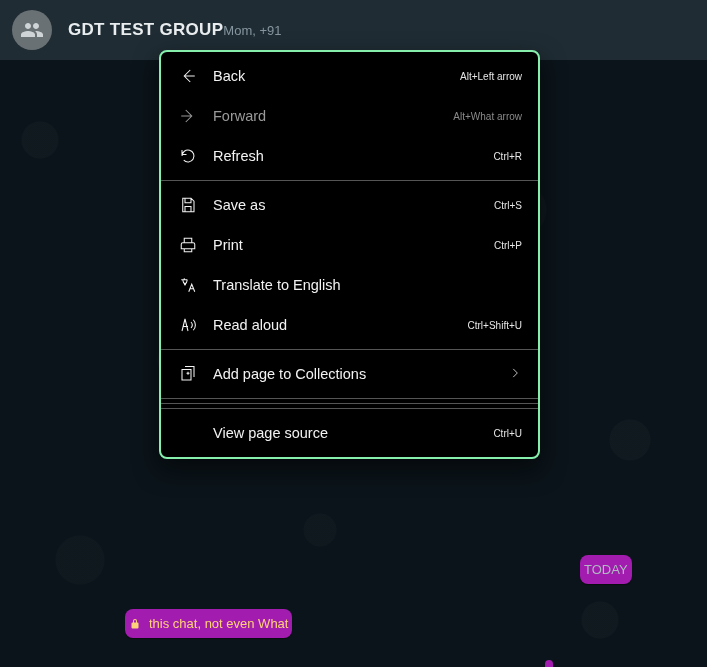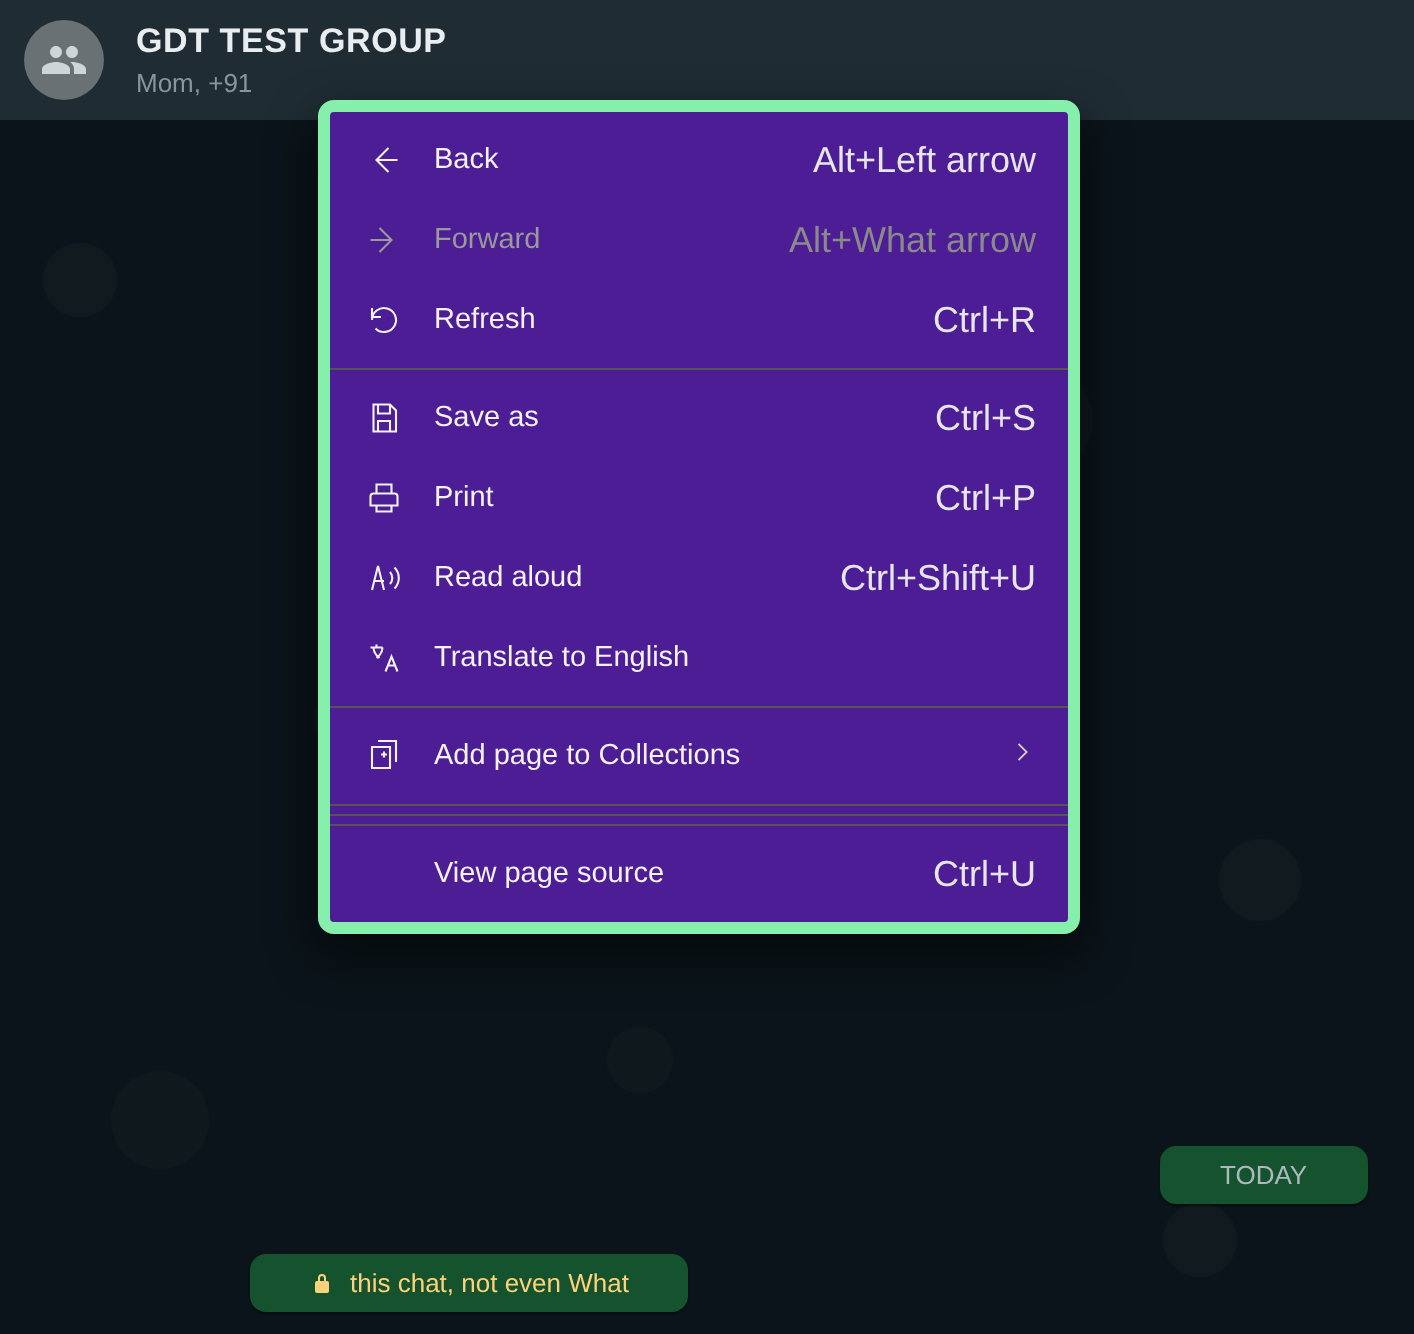--- a/index.html
+++ b/index.html
@@ -9,21 +9,21 @@
   .chat-header {
     position:absolute; left:0; top:0; width:707px; height:60px;
     background:#1f2c33; display:flex; align-items:center; padding:0 12px;
     color:#e9edef;
   }
   .avatar {
     width:40px; height:40px; border-radius:50%; background:#6a7175;
     display:flex; align-items:center; justify-content:center; margin-right:16px;
   }
   .avatar svg { width:24px; height:24px; fill:#cfd4d6; }
-  .title-block { display:flex; flex-direction:column; }
+  .title-block { display:flex; flex-direction:row; }
   .chat-title { font-size:17px; font-weight:700; color:#e9edef; letter-spacing:.3px;}
   .chat-subtitle { font-size:13px; color:#8696a0; margin-top:3px;}
 
   
   .chat-body {
     position:absolute; left:0; top:60px; width:707px; height:607px;
     background-color:#0b141a;
     overflow:hidden;
   }
   
@@ -34,54 +34,53 @@
       radial-gradient(circle at 180px 300px, rgba(255,255,255,.025) 22px, transparent 23px),
       radial-gradient(circle at 520px 150px, rgba(255,255,255,.02) 26px, transparent 27px),
       radial-gradient(circle at 630px 380px, rgba(255,255,255,.025) 20px, transparent 21px),
       radial-gradient(circle at 80px 500px, rgba(255,255,255,.02) 24px, transparent 25px),
       radial-gradient(circle at 600px 560px, rgba(255,255,255,.025) 18px, transparent 19px),
       radial-gradient(circle at 320px 470px, rgba(255,255,255,.02) 16px, transparent 17px);
     pointer-events:none;
   }
 
   .pill {
-    position:absolute; background:#14532d; color:#8696a0;
-    border-radius:8px; padding:7px 30px; font-size:13px;
+    position:absolute; background:#a21caf; color:#8696a0;
+    border-radius:8px; padding:7px 4px; font-size:13px;
     box-shadow:0 1px 1px rgba(0,0,0,.4);
-    margin-top:18px;
   }
   .pill.today { left:580px; top:495px; color:#aeb9bf;}
   .pill.system-yellow { left:125px; top:549px; color:#ffd279; display:flex; align-items:center; gap:8px; max-width:582px; white-space:nowrap; overflow:hidden;}
   .pill.system-yellow .lock-icon{ width:12px; height:12px; display:inline-block;}
   .pill.system-yellow .lock-icon svg{fill:#ffd279;}
   .pill.created { left:545px; top:600px; color:#aeb9bf;}
 
   
   .ctx-menu {
     position:absolute; left:159px; top:50px; width:381px;
-    background:#4c1d95; border:6px solid #86efac; border-radius:8px;
+    background:#000000; border:2px solid #86efac; border-radius:8px;
     box-shadow:0 10px 24px rgba(0,0,0,.6);
     color:#f2f2f2; font-size:14.5px;
     padding:4px 0;
   }
   .ctx-item {
     display:flex; align-items:center; height:40px; padding:0 16px;
     cursor:default;
   }
   .ctx-item.hovered { background:#4f4f4f; }
   .ctx-item.disabled { color:#9a9a9a; }
   .ctx-item.disabled .shortcut { color:#8a8a8a; }
   .ctx-icon {
     width:22px; height:20px; margin-right:14px; flex:0 0 22px;
     display:flex; align-items:center; justify-content:center;
   }
   .ctx-icon svg { width:18px; height:18px; stroke:#f2f2f2; stroke-width:1.4; fill:none; }
   .ctx-item.disabled .ctx-icon svg { stroke:#9a9a9a; }
   .ctx-label { flex:1 1 auto; }
-  .shortcut { color:#e6e6e6; font-size:18px; }
+  .shortcut { color:#e6e6e6; font-size:10px; }
   .chevron { margin-left:auto; }
   .chevron svg{ width:14px; height:14px; stroke:#cfcfcf; stroke-width:1.6; fill:none;}
 
   .ctx-sep { height:1px; background:#555; margin:4px 0; }
 
   .ublock-badge{
     width:18px; height:18px; border-radius:4px; background:#b3001b;
     display:flex; align-items:center; justify-content:center;
   }
   .ublock-badge svg{ width:10px; height:10px; fill:#fff; stroke:none;}
@@ -174,35 +173,35 @@
         </svg>
       </span>
     <span class="ctx-label">Print</span>
     <span class="shortcut">Ctrl+P</span>
   </div>
 
 
   <div class="ctx-item">
     <span class="ctx-icon">
         <svg viewBox="0 0 24 24">
+          <path d="M3 5h8M7 3v2M5 5c0 4 4 7 4 7M11 5c0 4-4 7-4 7M13 21l4-10 4 10M14.5 17h5"></path>
+        </svg>
+      </span>
+    <span class="ctx-label">Translate to English</span>
+    <span class="shortcut"></span>
+  </div>
+
+  <div class="ctx-item">
+    <span class="ctx-icon">
+        <svg viewBox="0 0 24 24">
           <path d="M4 20l4-16 4 16M6 14h6M16 8a6 6 0 0 1 0 8M19 5a10 10 0 0 1 0 14"></path>
         </svg>
       </span>
     <span class="ctx-label">Read aloud</span>
     <span class="shortcut">Ctrl+Shift+U</span>
-  </div>
-
-  <div class="ctx-item">
-    <span class="ctx-icon">
-        <svg viewBox="0 0 24 24">
-          <path d="M3 5h8M7 3v2M5 5c0 4 4 7 4 7M11 5c0 4-4 7-4 7M13 21l4-10 4 10M14.5 17h5"></path>
-        </svg>
-      </span>
-    <span class="ctx-label">Translate to English</span>
-    <span class="shortcut"></span>
   </div>
 
   <div class="ctx-sep"></div>
 
   <div class="ctx-item">
     <span class="ctx-icon">
         <svg viewBox="0 0 24 24">
           <path d="M4 6h12v14H4zM8 2h12v14M10 11h4M12 9v4"></path>
         </svg>
       </span>

